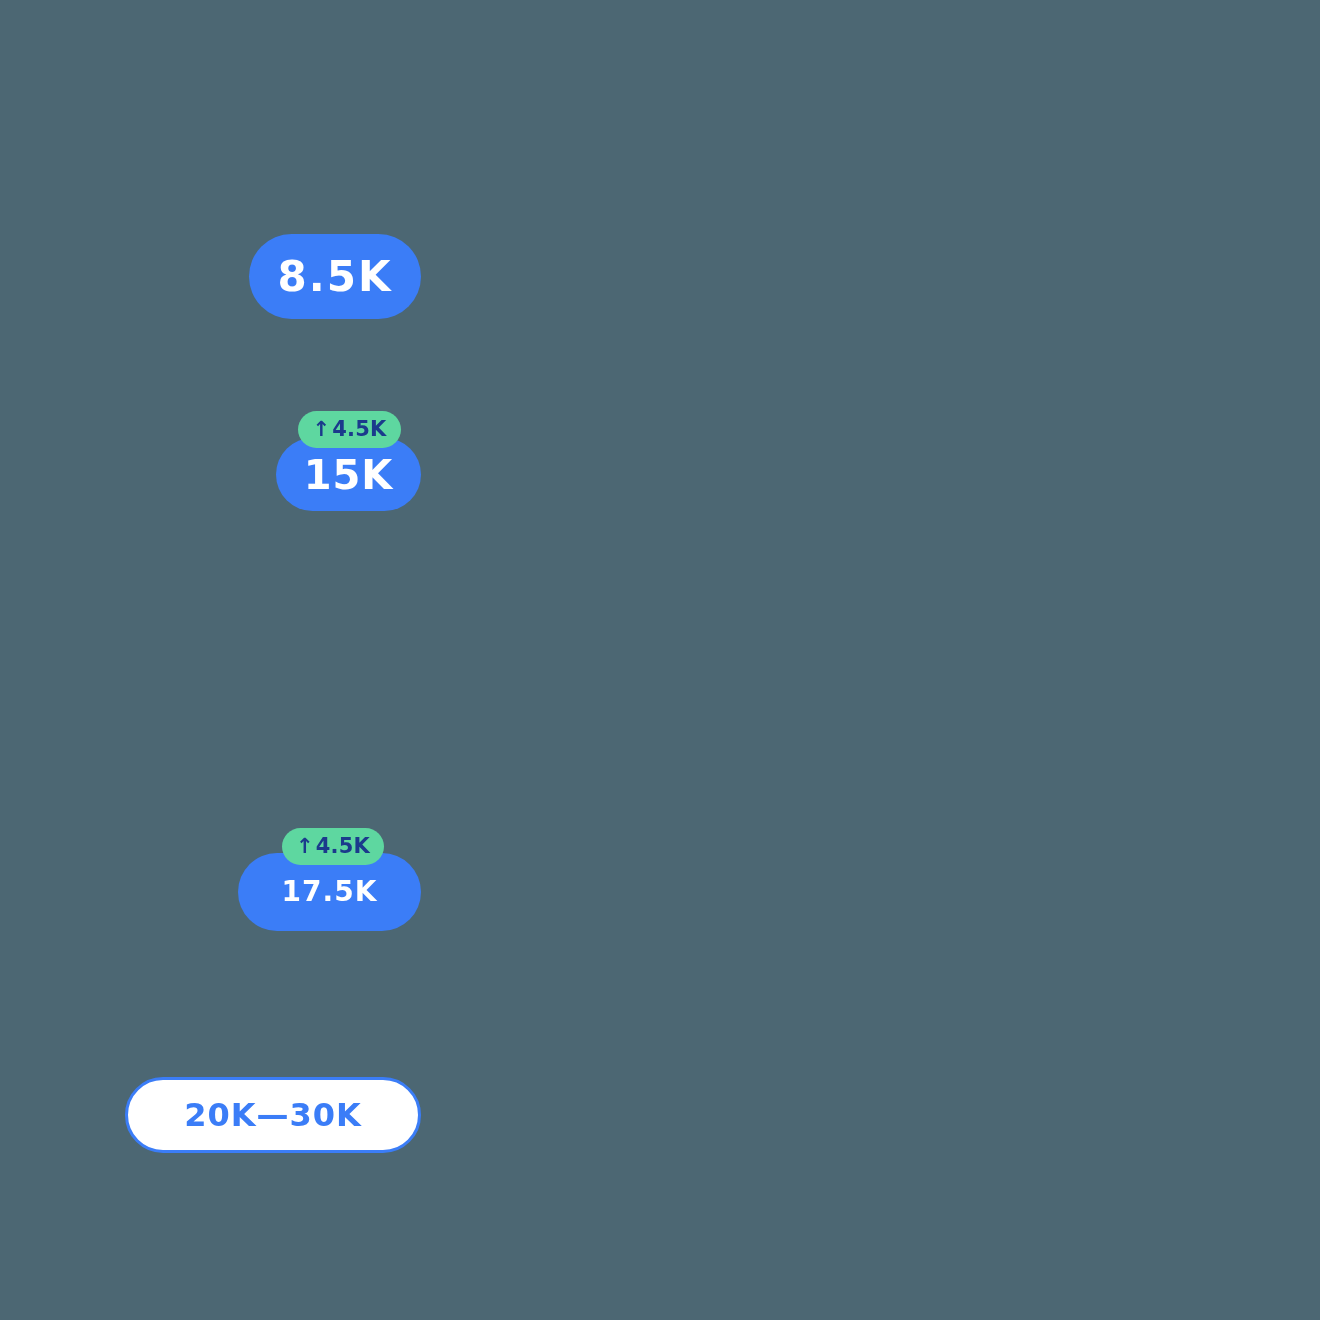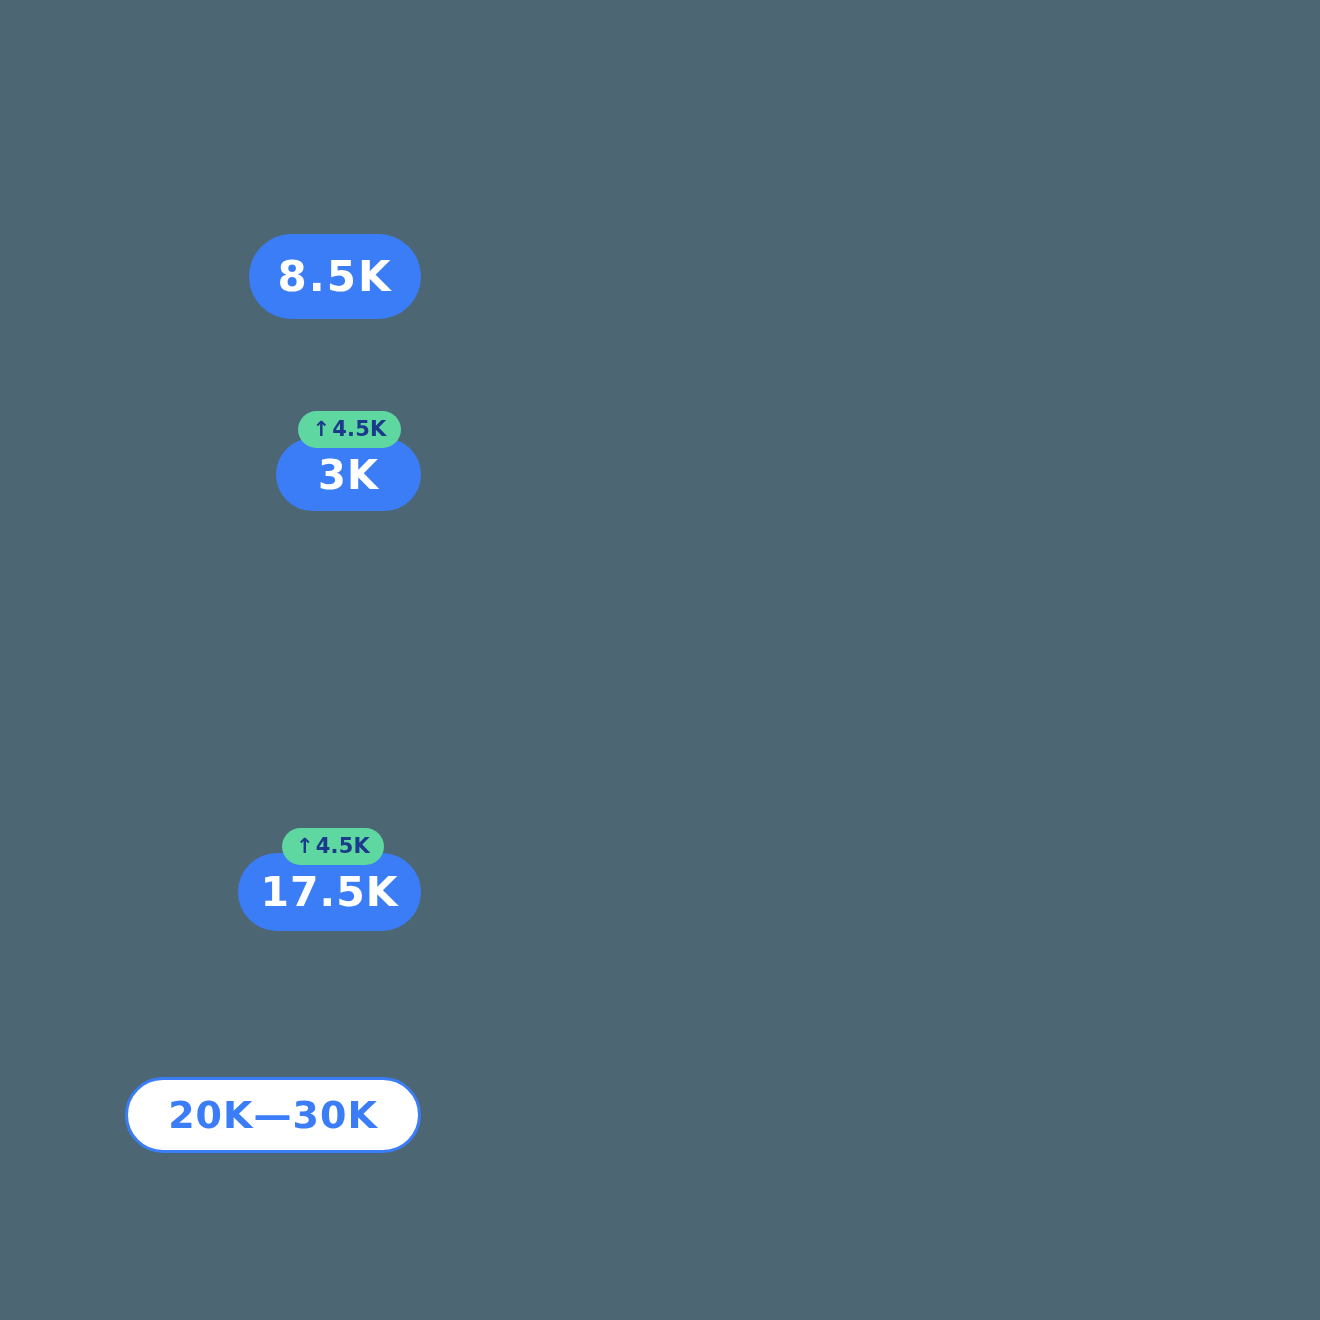--- a/index.html
+++ b/index.html
@@ -109,51 +109,51 @@
     left: 298px; top: 401px;
     width: 103px; height: 37px;
     font-size: 21px;
   }
 
   
   #group-3 { left: 0; top: 0; }
   #pill-3 {
     left: 238px; top: 843px;
     width: 183px; height: 78px;
-    font-size: 41px;
+    font-size: 28px;
     letter-spacing: 1px;
   }
   #chip-3 {
     left: 282px; top: 818px;
     width: 102px; height: 37px;
     font-size: 21px;
   }
 
   
   #group-4 { left: 0; top: 0; }
   #pill-4 {
     left: 125px; top: 1067px;
     width: 296px; height: 76px;
-    font-size: 38px;
+    font-size: 32px;
   }
 </style>
 </head>
 <body style="background: rgb(76, 103, 115);">
 
 <div id="stage">
 
   <div class="badge-group" id="group-1">
     <div class="value-pill" id="pill-1">
       <span>8.5K</span>
     </div>
   </div>
 
   <div class="badge-group" id="group-2">
     <div class="value-pill" id="pill-2">
-      <span>3K</span>
+      <span>15K</span>
     </div>
     <div class="delta-chip" id="chip-2">
       <span class="arrow">↑</span>
       <span>4.5K</span>
     </div>
   </div>
 
   <div class="badge-group" id="group-3">
     <div class="value-pill" id="pill-3">
       <span>17.5K</span>

